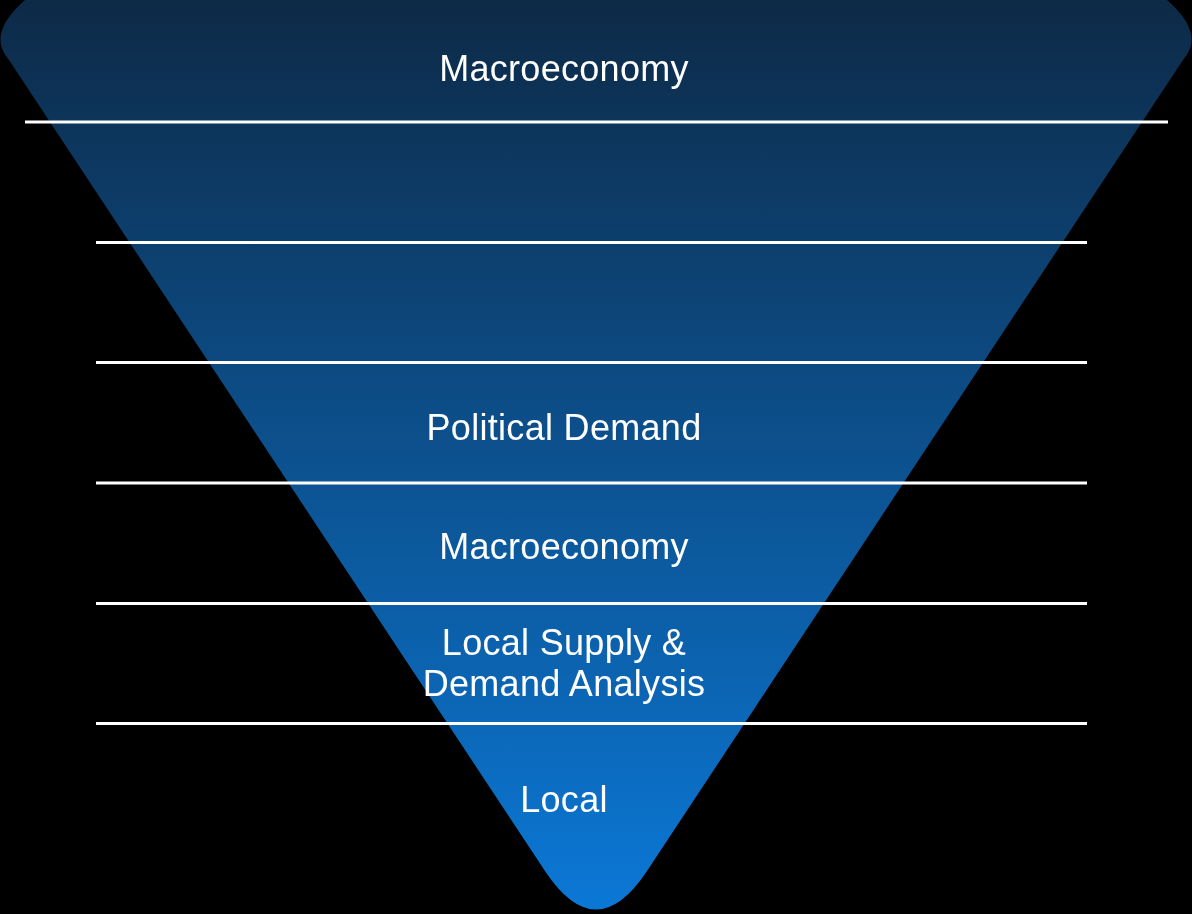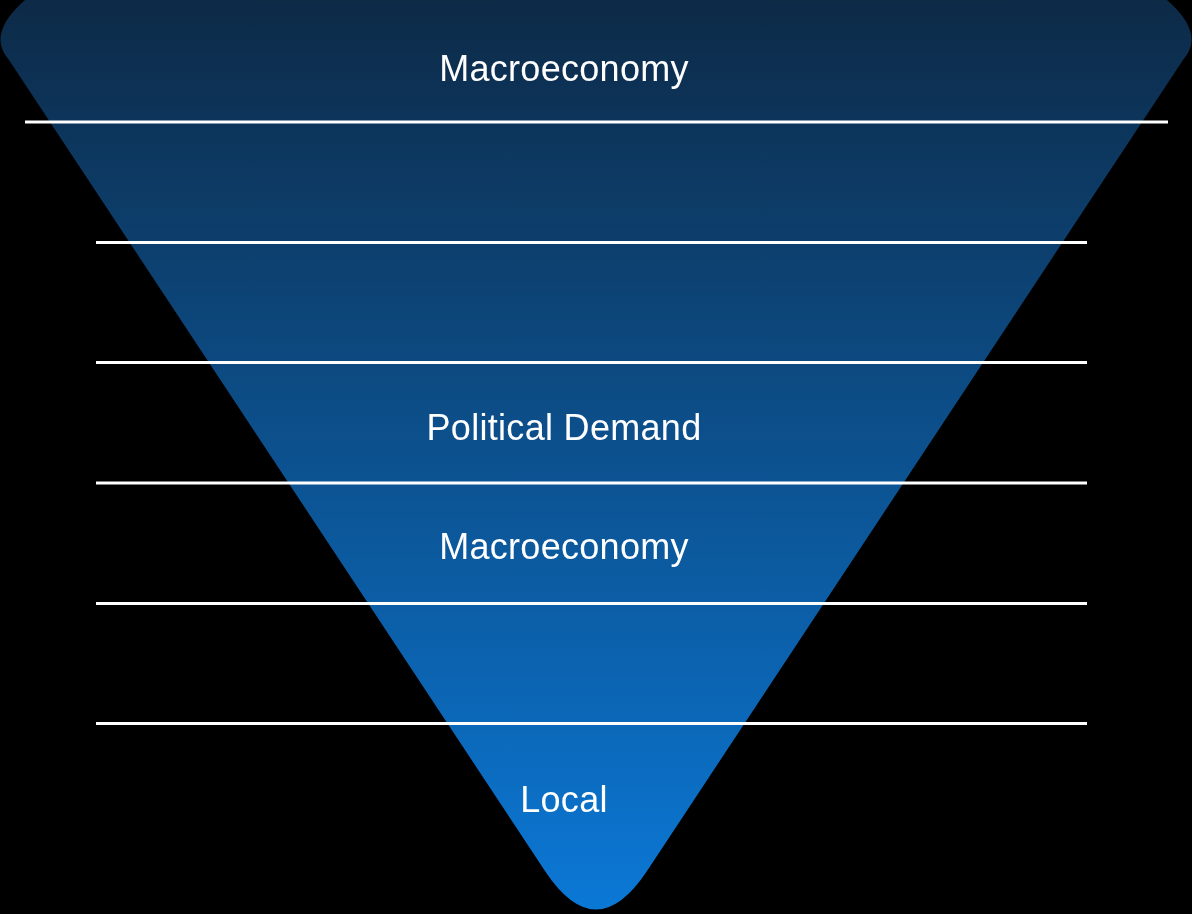--- a/index.html
+++ b/index.html
@@ -63,18 +63,22 @@
 
 
   <div class="lvl" style="top:427px">
     <span>Political Demand</span>
   </div>
 
   <div class="lvl" style="top:546px">
     <span>Macroeconomy</span>
   </div>
 
+  <div class="lvl" style="top:663px">
+    <span>Local Supply &amp;</span>
+    <span>Demand Analysis</span>
+  </div>
 
   <div class="lvl" style="top:799px">
     <span>Local</span>
   </div>
 
 </div>
 
 </body></html>

